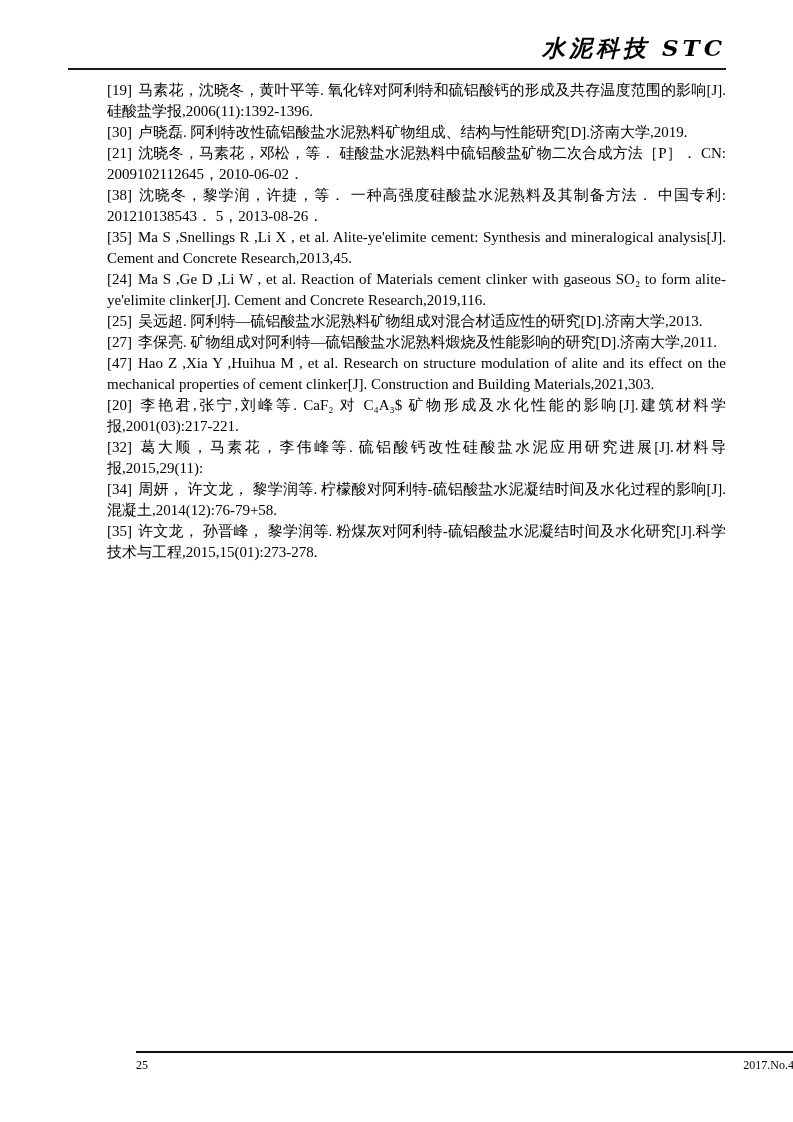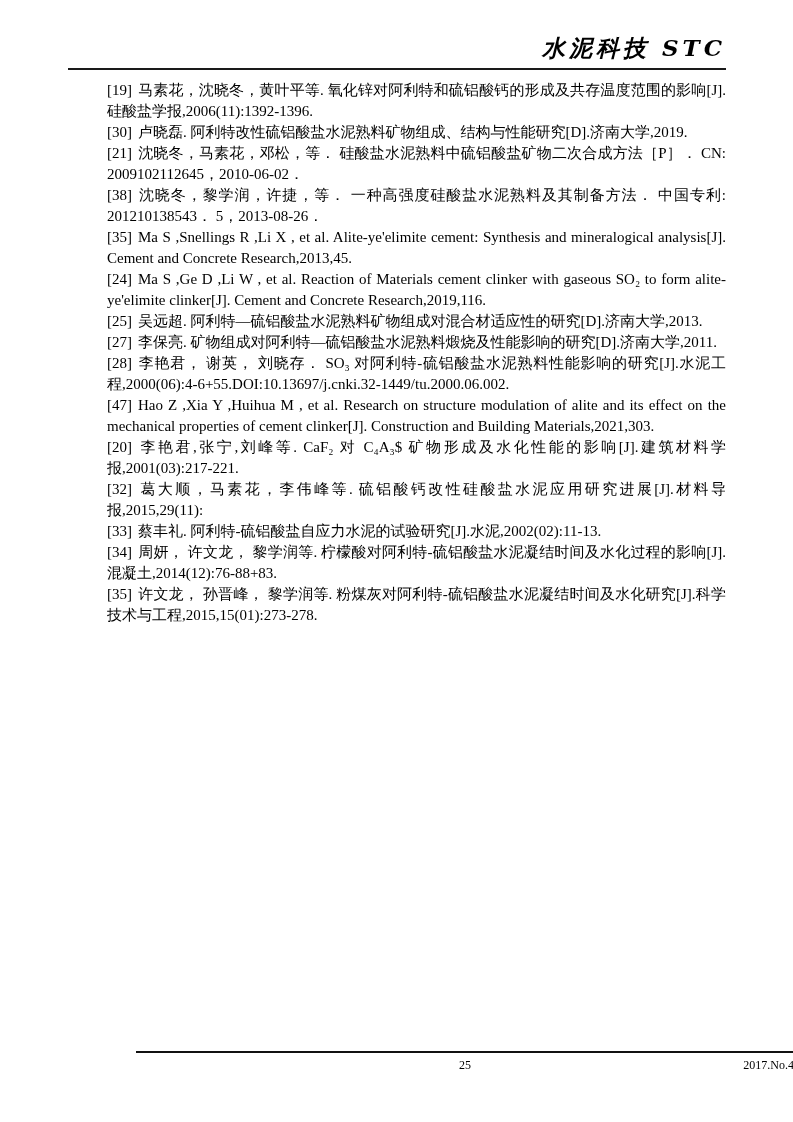--- a/index.html
+++ b/index.html
@@ -70,21 +70,20 @@
     position: relative;
     margin-top: 4px;
     height: 16px;
     font-size: 12px;
     line-height: 16px;
   }
   .page-number {
     position: absolute;
     left: 0;
     right: 0;
-    text-align: center;
   }
   .issue-number {
     position: absolute;
     right: 0;
     top: 0;
   }
 </style>
 </head>
 <body>
 
@@ -114,36 +113,30 @@
       <p class="ref">
       <span class="ref-label">[24]</span><span class="ref-text">Ma S ,Ge D ,Li W , et al. Reaction of Materials cement clinker with gaseous SO₂ to form alite-ye'elimite clinker[J]. Cement and Concrete Research,2019,116.</span>
     </p>
       <p class="ref">
       <span class="ref-label">[25]</span><span class="ref-text">吴远超. 阿利特—硫铝酸盐水泥熟料矿物组成对混合材适应性的研究[D].济南大学,2013.</span>
     </p>
       <p class="ref">
       <span class="ref-label">[27]</span><span class="ref-text">李保亮. 矿物组成对阿利特—硫铝酸盐水泥熟料煅烧及性能影响的研究[D].济南大学,2011.</span>
     </p>
       <p class="ref">
-      <span class="ref-label">[28]</span><span class="ref-text">李艳君， 谢英， 刘晓存． SO₃ 对阿利特-硫铝酸盐水泥熟料性能影响的研究[J].水泥工程,2000(06):4-6+55.DOI:10.13697/j.cnki.32-1449/tu.2000.06.002.</span>
-    </p>
-      <p class="ref">
       <span class="ref-label">[47]</span><span class="ref-text">Hao Z ,Xia Y ,Huihua M , et al. Research on structure modulation of alite and its effect on the mechanical properties of cement clinker[J]. Construction and Building Materials,2021,303.</span>
     </p>
       <p class="ref">
       <span class="ref-label">[20]</span><span class="ref-text">李艳君,张宁,刘峰等. CaF₂ 对 C₄A₃$ 矿物形成及水化性能的影响[J].建筑材料学报,2001(03):217-221.</span>
     </p>
       <p class="ref">
       <span class="ref-label">[32]</span><span class="ref-text">葛大顺，马素花，李伟峰等. 硫铝酸钙改性硅酸盐水泥应用研究进展[J].材料导报,2015,29(11):</span>
     </p>
       <p class="ref">
-      <span class="ref-label">[33]</span><span class="ref-text">蔡丰礼. 阿利特-硫铝酸盐自应力水泥的试验研究[J].水泥,2002(02):11-13.</span>
-    </p>
-      <p class="ref">
-      <span class="ref-label">[34]</span><span class="ref-text">周妍， 许文龙， 黎学润等. 柠檬酸对阿利特-硫铝酸盐水泥凝结时间及水化过程的影响[J].混凝土,2014(12):76-88+83.</span>
+      <span class="ref-label">[34]</span><span class="ref-text">周妍， 许文龙， 黎学润等. 柠檬酸对阿利特-硫铝酸盐水泥凝结时间及水化过程的影响[J].混凝土,2014(12):76-79+58.</span>
     </p>
       <p class="ref">
       <span class="ref-label">[35]</span><span class="ref-text">许文龙， 孙晋峰， 黎学润等. 粉煤灰对阿利特-硫铝酸盐水泥凝结时间及水化研究[J].科学技术与工程,2015,15(01):273-278.</span>
     </p>
     </main>
 
   <footer>
     <hr class="footer-rule">
     <div class="footer-row">
       <span class="page-number">25</span>

